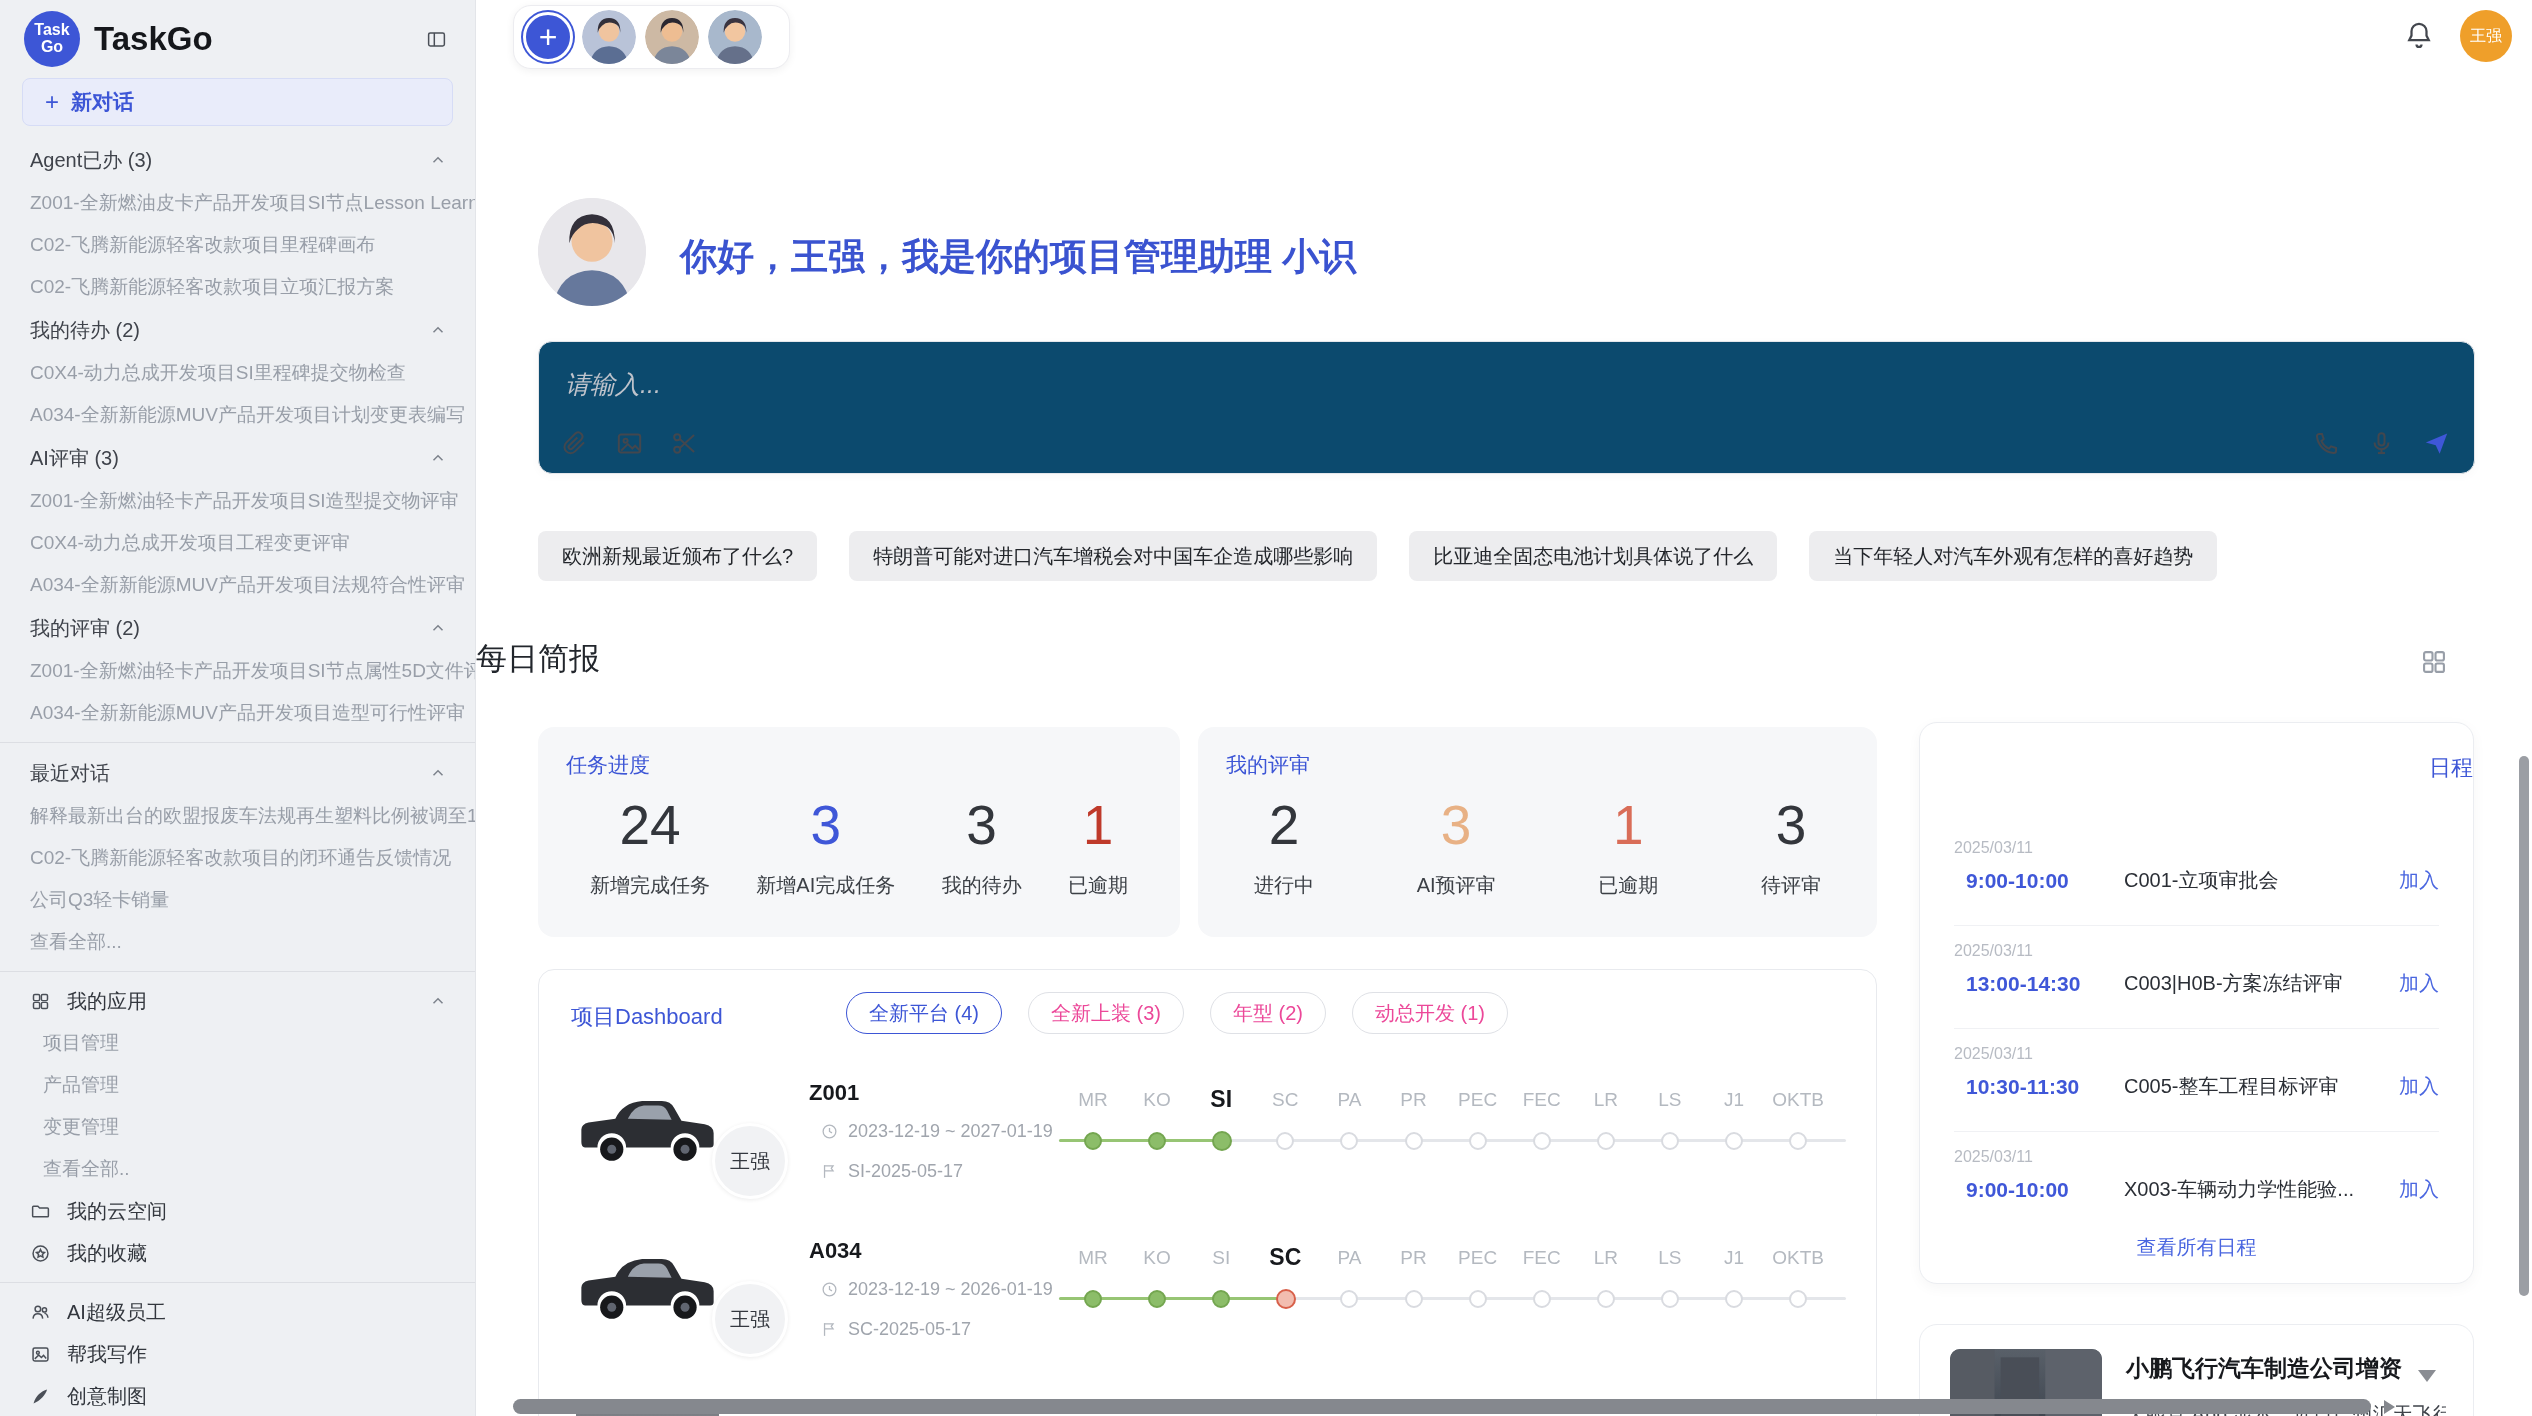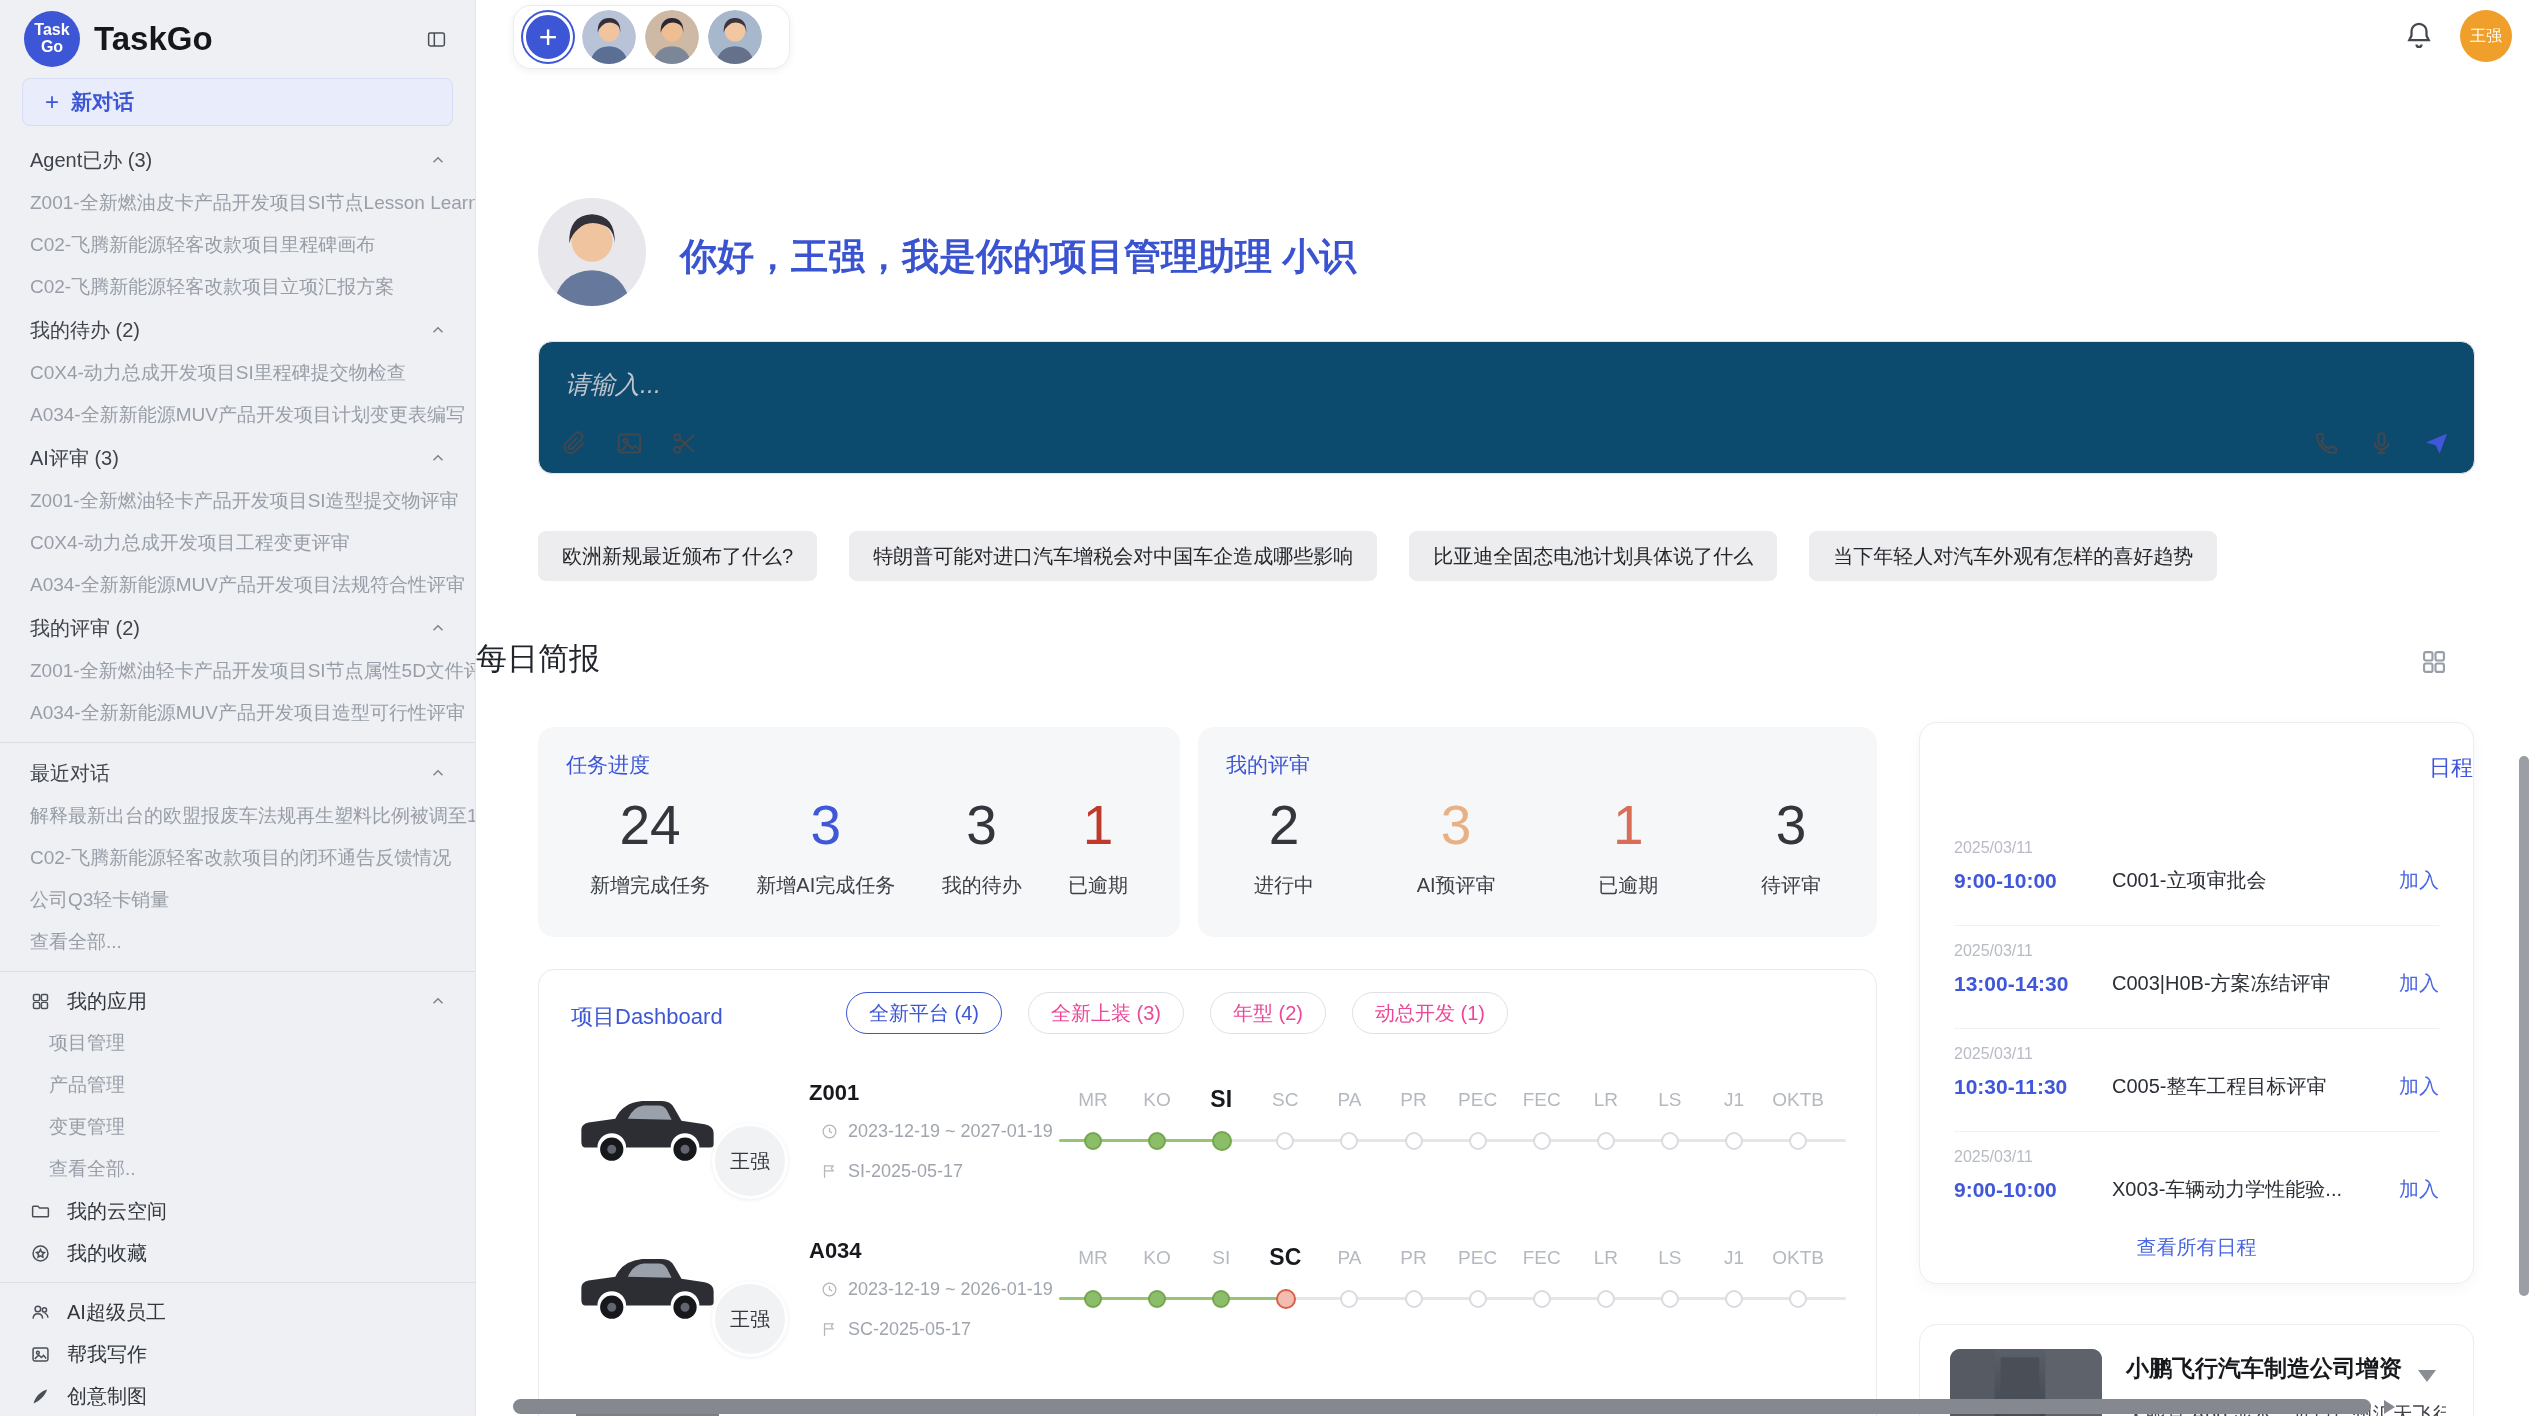--- a/index.html
+++ b/index.html
@@ -16,21 +16,21 @@
   
   .sidebar{position:absolute;left:0;top:0;width:476px;height:1416px;background:var(--sb-bg);border-right:1px solid #e3e5e9;overflow:hidden;}
   .sb-head{display:flex;align-items:center;padding:12px 24px 8px 24px;height:74px;}
   .logo{width:56px;height:56px;border-radius:50%;background:var(--accent);color:#fff;display:flex;flex-direction:column;align-items:center;justify-content:center;font-size:16px;font-weight:bold;line-height:1.05;}
   .app-title{font-size:33px;font-weight:bold;color:#15171b;margin-left:14px;flex:1;}
   .collapse-btn{width:30px;height:30px;display:flex;align-items:center;justify-content:center;cursor:pointer;}
   .new-chat{margin:4px 22px 12px 22px;height:48px;background:#e9ecfa;border:1px solid #d6dcf6;border-radius:8px;display:flex;align-items:center;justify-content:flex-start;padding-left:22px;gap:12px;color:var(--accent);font-size:21px;font-weight:bold;cursor:pointer;}
   .new-chat .plus{font-size:24px;font-weight:normal;}
   .sb-section-h{height:44px;display:flex;align-items:center;justify-content:space-between;padding:0 28px 0 30px;color:#3f434b;font-size:20px;}
   .sb-item{height:42px;display:flex;align-items:center;padding:0 20px 0 30px;color:var(--txt-gray);font-size:19px;white-space:nowrap;overflow:hidden;cursor:pointer;}
-  .sb-sub{padding-left:49px;}
+  .sb-sub{padding-left:32px;margin-left:11px;}
   .sb-divider{height:1px;background:#dcdee3;margin:8px 0;}
   .sb-icon-row{height:42px;display:flex;align-items:center;gap:16px;padding:0 28px 0 30px;color:#33373e;font-size:20px;cursor:pointer;}
   .sb-icon-row.hdr{justify-content:flex-start;}
   .sb-icon-row .sp{flex:1;}
   .icon16{width:18px;height:18px;stroke:#7d838c;fill:none;stroke-width:2;}
   .icon20{width:21px;height:21px;stroke:#4a4f57;fill:none;stroke-width:1.7;}
 
   
   .main{position:absolute;left:476px;top:0;right:0;bottom:0;}
   .abs{position:absolute;}
@@ -93,21 +93,21 @@
   .ms-dot.cur-red{background:#f2bdb0;border-color:#d8604a;width:20px;height:20px;top:66px;}
   .proj-partial{position:absolute;left:37px;top:429px;width:143px;height:30px;border-radius:10px 10px 0 0;background:linear-gradient(180deg,#4a4d53,#7c8088);opacity:.85;}
 
   .sched-card{left:1443px;top:722px;width:555px;height:562px;background:#fff;border:1.5px solid #ebedf1;border-radius:18px;box-shadow:0 4px 14px rgba(0,0,0,.04);}
   .sched-title{position:absolute;left:0;right:0;top:30px;text-align:right;font-size:22px;color:var(--accent);}
   .sched-rows{position:absolute;left:34px;right:34px;top:100px;}
   .ev{height:103px;border-bottom:1px solid #f0f1f4;position:relative;}
   .ev:last-of-type{border-bottom:none;}
   .ev .d{position:absolute;left:0;top:16px;font-size:16px;color:#b7bbc3;}
   .ev .row2{position:absolute;left:0;right:0;top:44px;display:flex;align-items:center;}
-  .ev .tm{width:158px;font-size:21px;font-weight:bold;color:#3f57d8;}
+  .ev .tm{width:158px;font-size:21px;font-weight:bold;color:#3f57d8;margin-left:12px;}
   .ev .nm{flex:1;font-size:20px;color:#2b2f36;white-space:nowrap;overflow:hidden;}
   .ev .jn{font-size:20px;color:#4a66e0;cursor:pointer;}
   .sched-foot{position:absolute;left:0;right:0;bottom:22px;text-align:center;font-size:20px;color:#4a66e0;cursor:pointer;}
 
   .news-card{left:1443px;top:1324px;width:555px;height:180px;background:#fff;border:1.5px solid #ebedf1;border-radius:18px;}
   .news-img{position:absolute;left:30px;top:24px;width:152px;height:112px;border-radius:10px;overflow:hidden;background:linear-gradient(180deg,#596069 0%,#434a54 55%,#2e3239 100%);}
   .news-img svg{width:100%;height:100%;display:block;}
   .news-title{position:absolute;left:206px;top:28px;font-size:23px;font-weight:bold;color:#17191d;}
   .news-text{position:absolute;left:206px;top:74px;width:320px;font-size:20px;color:#3f434a;line-height:1.5;white-space:nowrap;overflow:hidden;}
 

